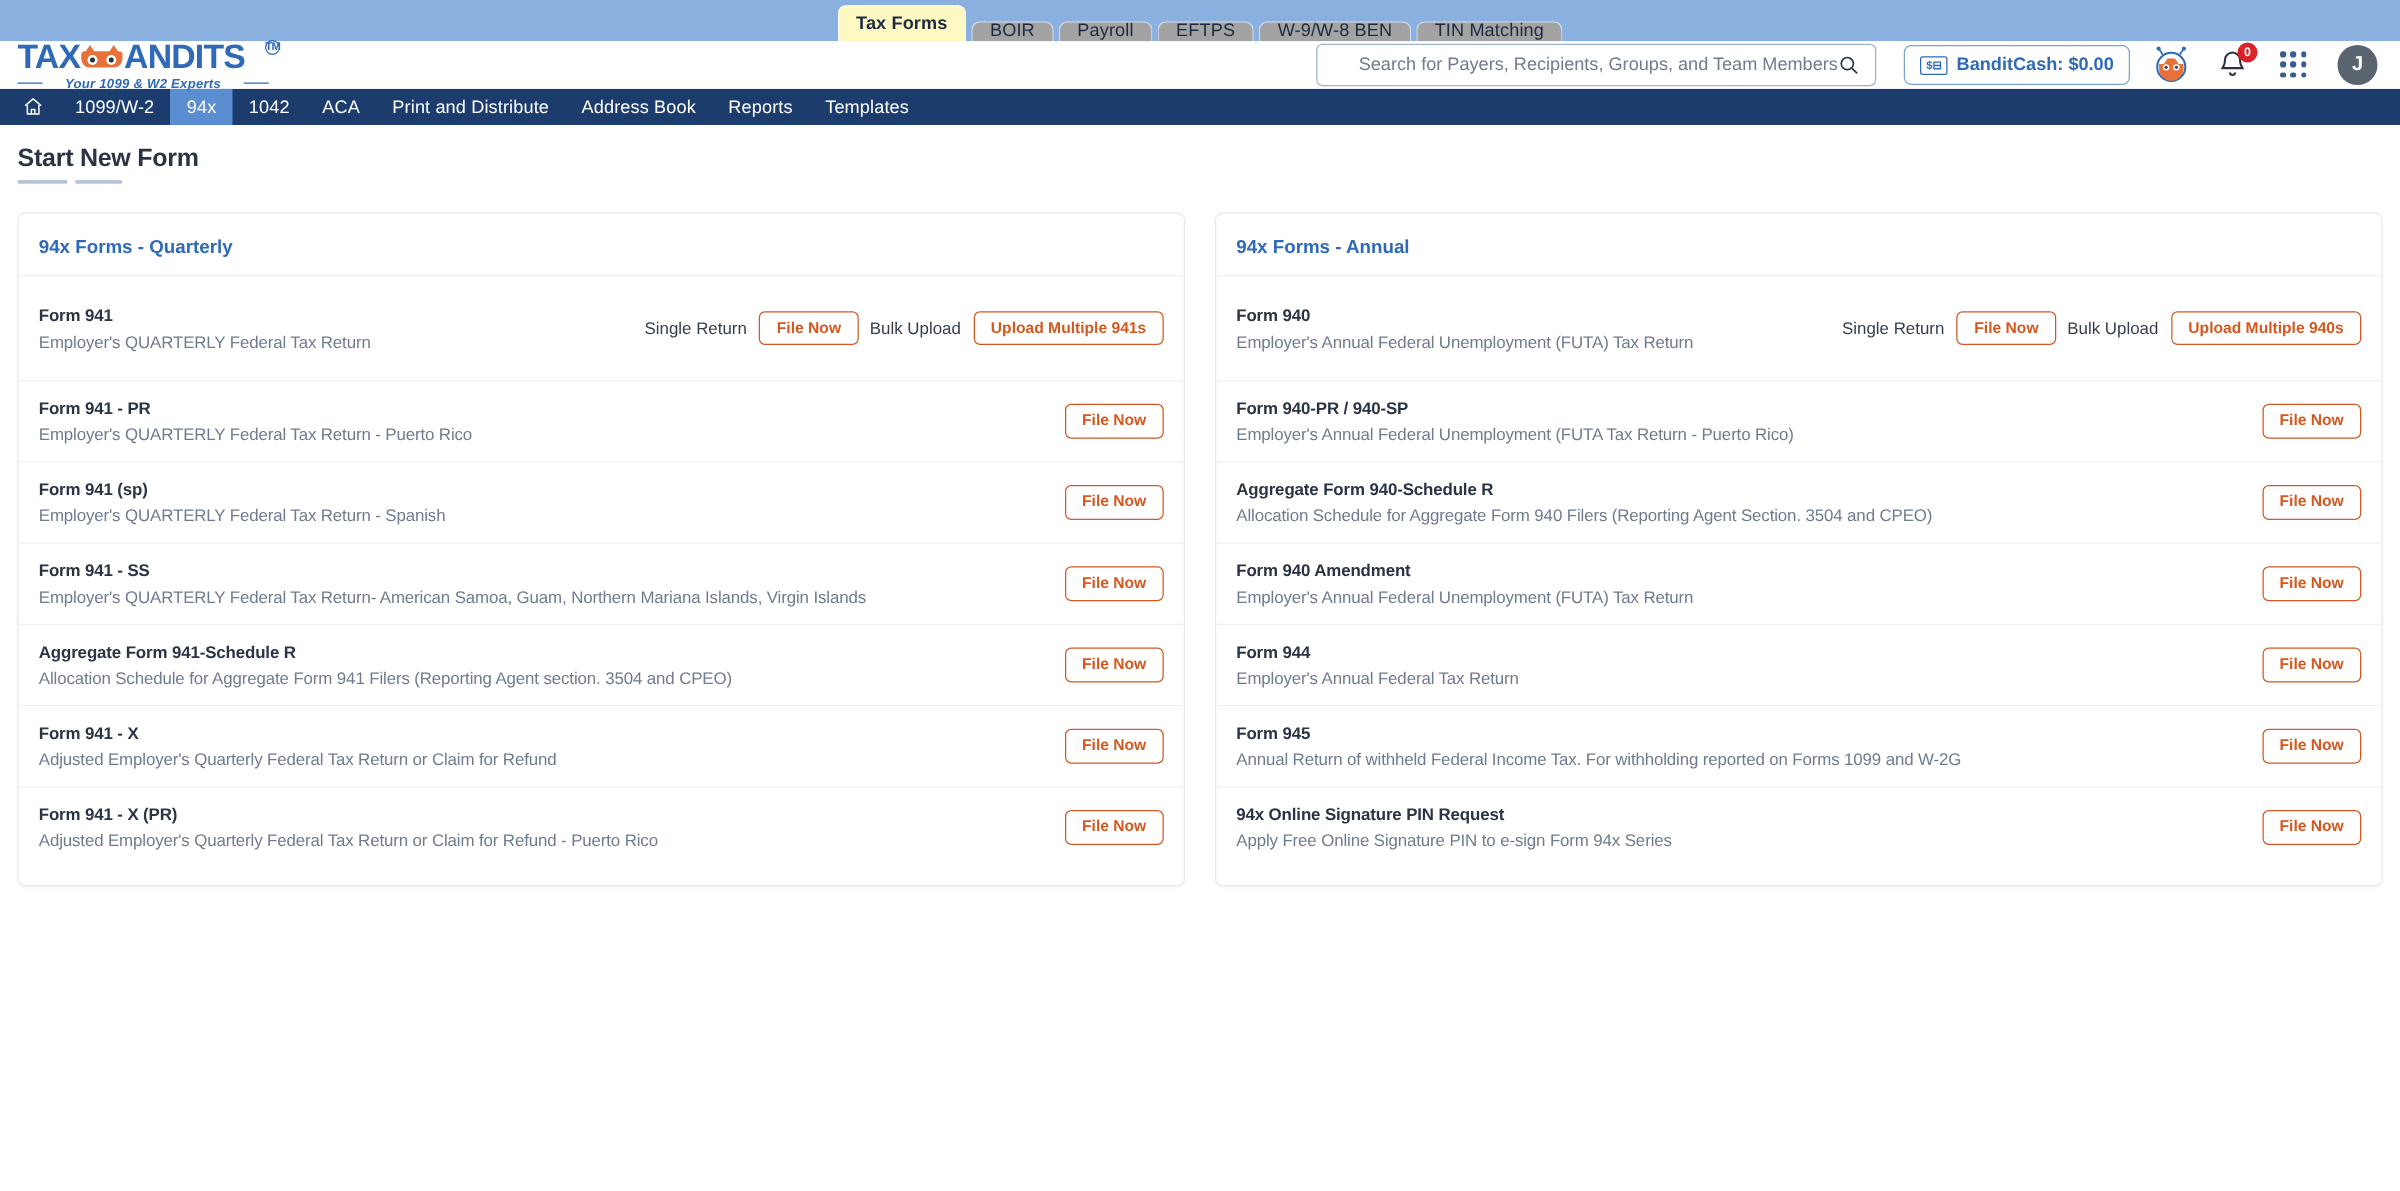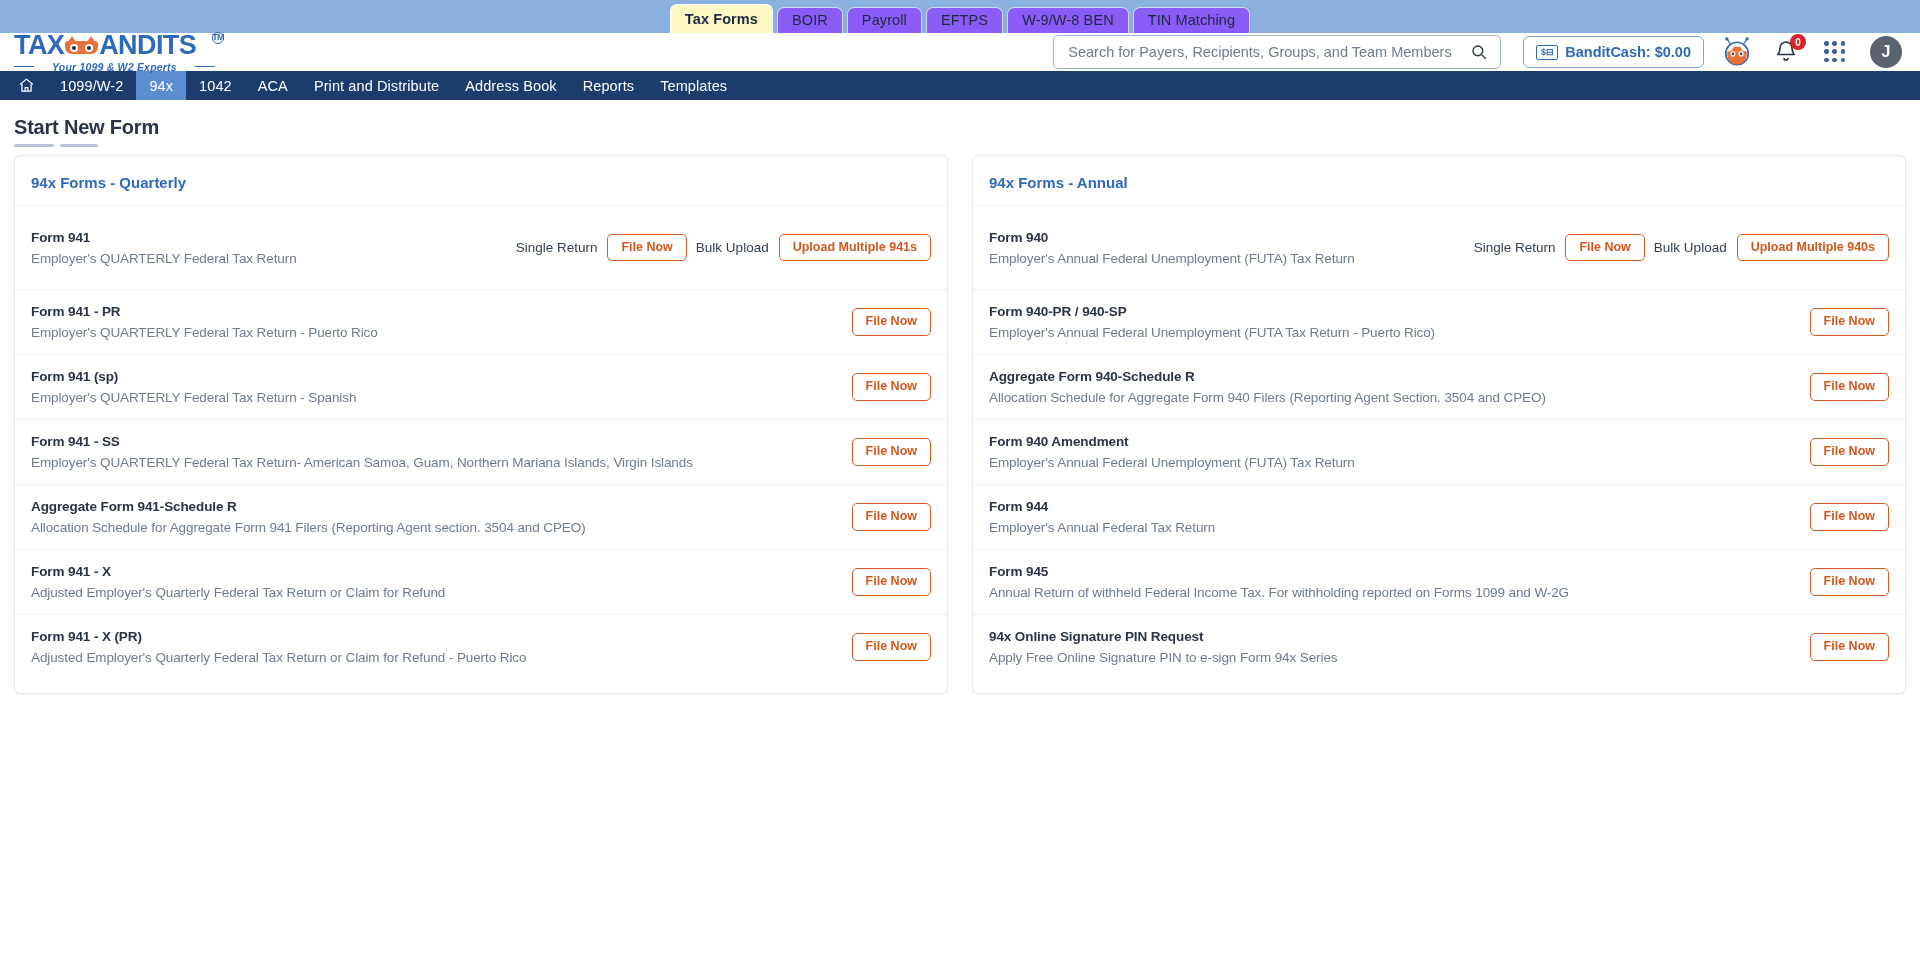--- a/index.html
+++ b/index.html
@@ -15,29 +15,29 @@
     height: 33px;
     background: #8ab0df;
     display: flex;
     align-items: flex-end;
     justify-content: center;
     gap: 4px;
     padding: 0 0 0 0;
     position: relative;
   }
   .ptab {
-    background: #8b5cf6;
+    background: #a3a3a3;
     color: #1b2a41;
     font-size: 14.5px;
     line-height: 1;
     padding: 7px 14px 7px;
     border-radius: 7px 7px 0 0;
     border: 1px solid #cfdced;
     border-bottom: none;
-    height: 26px;
+    height: 16px;
     display: flex;
     align-items: center;
     white-space: nowrap;
     letter-spacing: .1px;
   }
   .ptab.active {
     background: #fef9c3;
     color: #1b2a41;
     font-weight: 700;
     height: 29px;
@@ -109,20 +109,21 @@
     display: flex; align-items: center;
     padding: 0 12px 0 14px;
     background: #fff;
     margin-right: 22px;
   }
   .searchbox input {
     flex: 1; border: none; outline: none;
     font-size: 14.5px; color: #5b6577;
     font-family: "Liberation Sans", sans-serif;
     background: transparent;
+    text-align: right;
   }
   .searchbox input::placeholder { color: #707b8c; }
   .search-icon { width: 18px; height: 18px; flex: none; }
 
   .cash-pill {
     border: 1px solid #7aa2d2; border-radius: 6px;
     height: 32px; display: flex; align-items: center; gap: 7px;
     padding: 0 12px; color: #2e6ab8; font-size: 14.5px; font-weight: 700;
     margin-right: 18px;
   }
@@ -172,21 +173,21 @@
   .page-title {
     font-size: 20px; font-weight: 700; color: #2b3445;
     letter-spacing: -.2px; display: inline-block;
   }
   .title-underline { display: flex; gap: 6px; margin-top: 5px; }
   .title-underline i { display: block; height: 3px; background: #b8c4d4; border-radius: 2px; }
   .title-underline i:nth-child(1) { width: 40px; }
   .title-underline i:nth-child(2) { width: 38px; }
 
   .columns {
-    display: flex; gap: 24px; margin-top: 8px;
+    display: flex; gap: 24px; margin-top: 23px;
   }
   .card {
     flex: 1; background: #ffffff;
     border: 1px solid #e7eaee; border-radius: 6px;
     box-shadow: 0 1px 2px rgba(20,30,50,.05);
     padding: 0 0 14px 0;
   }
   .card-title {
     font-size: 15px; font-weight: 700; color: #2e6ab8;
     padding: 18px 16px 14px 16px;

